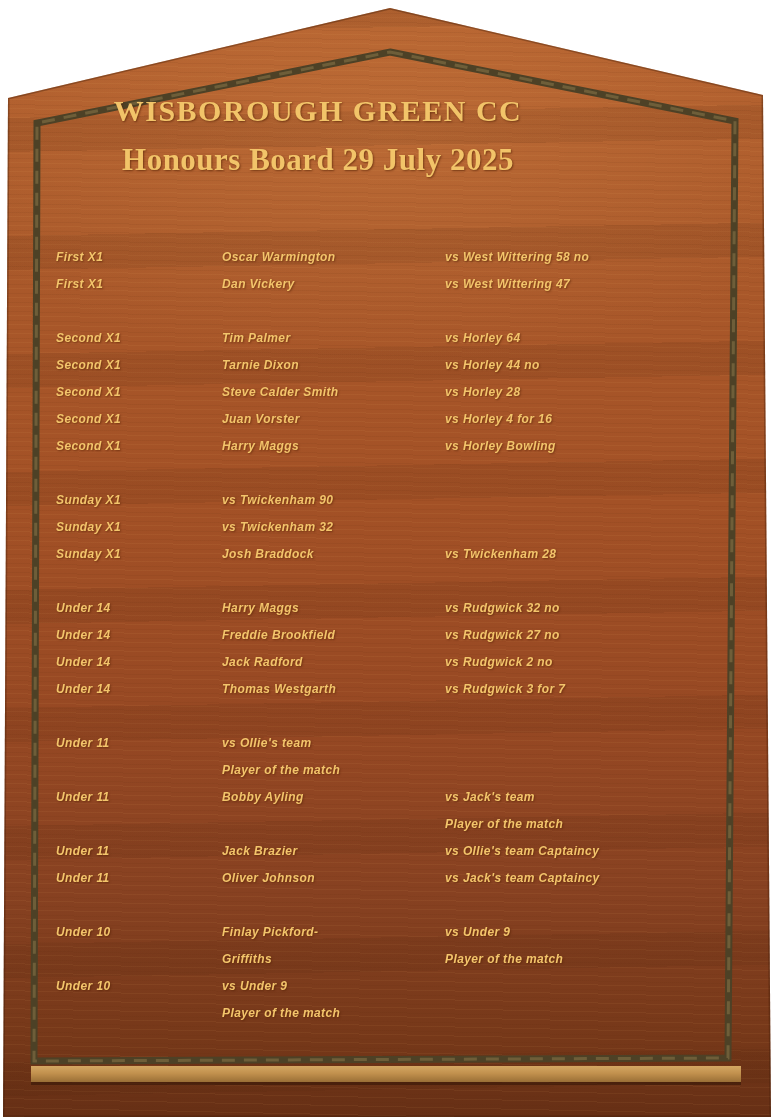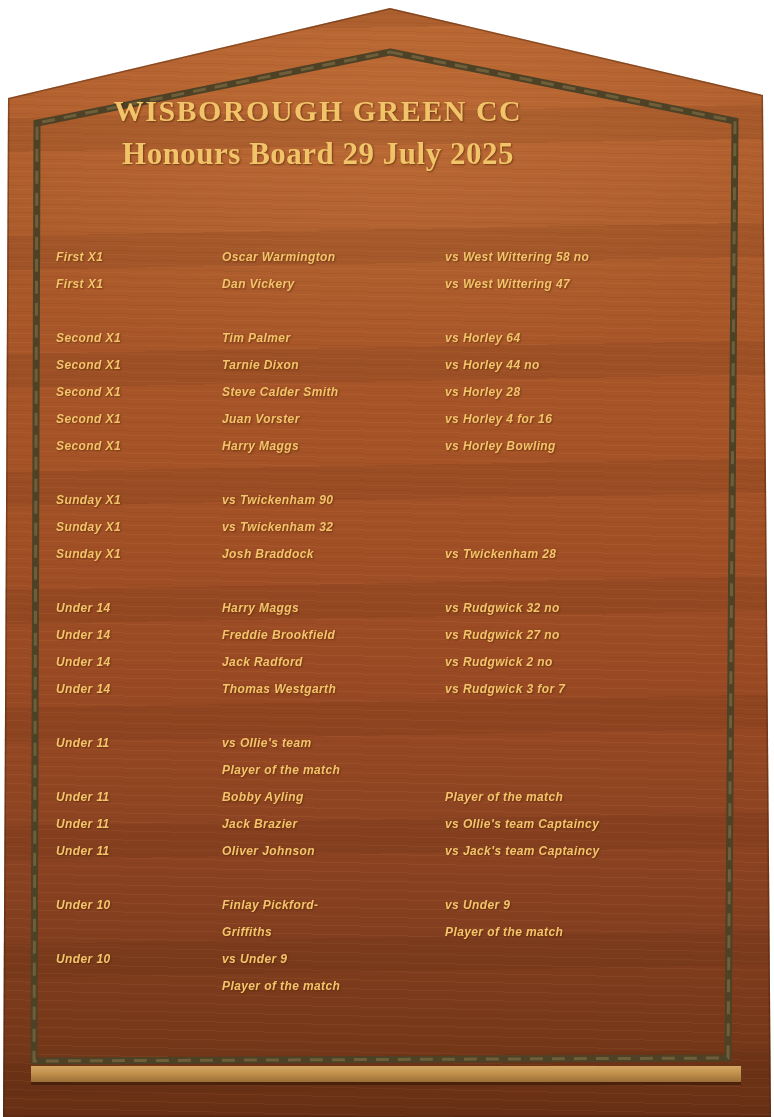--- a/index.html
+++ b/index.html
@@ -16,21 +16,21 @@
       radial-gradient(90% 30% at 50% 12%, rgba(255,180,100,0.15), rgba(0,0,0,0) 70%),
       linear-gradient(180deg,
         #b4612f 0%, #ab5a2b 20%, #a35126 45%, #964823 65%,
         #874121 80%, #763819 93%, #662f15 100%);
   }
   .overlay{position:absolute;inset:0;pointer-events:none;}
   .title-block{position:absolute;top:94px;left:0;width:636px;text-align:center;
                font-family:"Liberation Serif", serif;font-weight:bold;}
   .title-line1{font-size:30px;letter-spacing:1.5px;color:var(--title-gold,#f2c469);
                text-shadow:1px 1px 2px rgba(80,30,0,0.6);}
-  .title-line2{font-size:31px;margin-top:8px;letter-spacing:0.5px;color:var(--title-gold,#f2c469);
+  .title-line2{font-size:31px;margin-top:14px;letter-spacing:0.5px;color:var(--title-gold,#f2c469);
                text-shadow:1px 1px 2px rgba(80,30,0,0.6);text-align:center;}
   .honours-table{position:absolute;left:56px;top:244px;width:668px;
                  color:var(--gold,#f3c56b);font-size:12px;font-weight:bold;
                  letter-spacing:0.4px;line-height:27px;
                  text-shadow:1px 1px 2px rgba(80,30,0,0.55);font-style:italic;}
   .section{margin-bottom:27px;}
   .row{display:grid;grid-template-columns:166px 223px 1fr;}
   .cell div{white-space:nowrap;}
 </style>
 </head>
@@ -241,20 +241,21 @@
   </div>
 
   <div class="row">
     <div class="cell team">
               <div>Under 11</div>
             </div>
     <div class="cell player">
               <div>Bobby Ayling</div>
             </div>
     <div class="cell result">
+              <div>vs Jack's team</div>
               <div>Player of the match</div>
             </div>
   </div>
 
   <div class="row">
     <div class="cell team">
               <div>Under 11</div>
             </div>
     <div class="cell player">
               <div>Jack Brazier</div>

